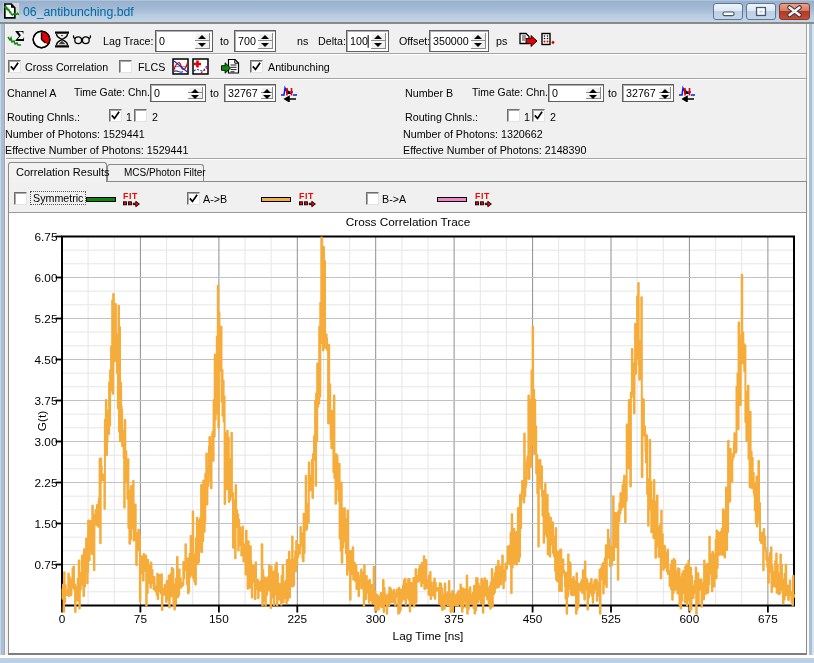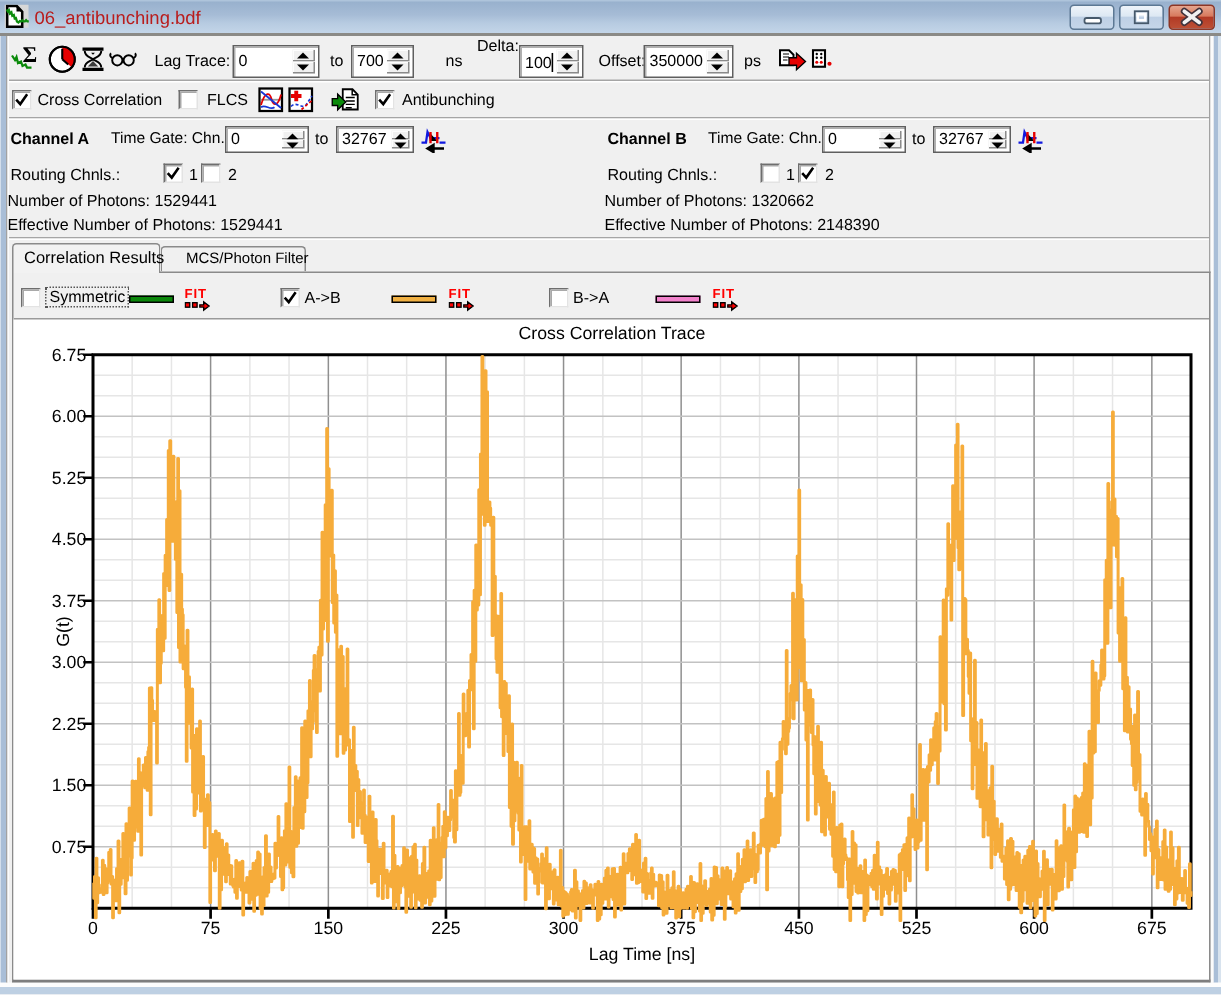--- a/index.html
+++ b/index.html
@@ -5,21 +5,21 @@
 body{font-family:"Liberation Sans",sans-serif;font-size:10.7px;color:#000;background:#f0f0f0;position:relative}
 .abs{position:absolute}
 
 #titlebar{position:absolute;left:0;top:0;width:814px;height:22px;
  background:linear-gradient(#96afcc,#a6bcd6 45%,#b7cbe1 70%,#c3d5e8);}
 #titlebar .tline{position:absolute;left:0;top:0;width:100%;height:1px;background:#aec4db}
 #tbsep{position:absolute;left:0;top:22px;width:814px;height:2px;background:#8b8a86}
 #borderL{position:absolute;left:0;top:24px;width:4px;height:633px;background:linear-gradient(90deg,#e8eef5 0,#a9bed7 1px)}
 #borderR{position:absolute;left:809px;top:24px;width:5px;height:633px;background:linear-gradient(90deg,#a9bed7 0,#a9bed7 3px,#d8e3ee 3px)}
 #borderB{position:absolute;left:0;top:655px;width:814px;height:8px;background:linear-gradient(#fdfdfd 0,#fdfdfd 3px,#bed0e3 3px)}
-#titletext{position:absolute;left:23px;top:5px;font-size:12.3px;color:#b91c1c}
+#titletext{position:absolute;left:23px;top:5px;font-size:12.3px;color:#0369a1}
 
 .capbtn{position:absolute;top:3px;width:30px;height:17px;border:1px solid #5c7894;border-radius:3px;
  background:linear-gradient(#eef4fa,#dde8f3 45%,#bed0e5 50%,#c5d6e9)}
 .capbtn.close{background:linear-gradient(#e5a58e,#d87a5e 45%,#b23a25 50%,#bd5036);border-color:#8c3626}
 
 .etch{position:absolute;left:6px;width:800px;height:2px;border-top:1px solid #a5a5a5;border-bottom:1px solid #fff}
 
 .spinbox{position:absolute;height:22px;background:#fff;border:1px solid #5f5f5f;
  box-shadow:inset 1px 1px 0 #b0b0b0}
 .spinbox .val{position:absolute;left:3px;top:4px;font-size:10.7px}
@@ -27,21 +27,21 @@
 .spinner .up,.spinner .dn{position:absolute;left:0;width:15px;height:50%;background:#f0f0f0;
  box-shadow:inset -1px -1px 0 #8a8a8a,inset 1px 1px 0 #fdfdfd}
 .spinner .up{top:0}.spinner .dn{bottom:0}
 .tri{position:absolute;left:3px;width:0;height:0;border-left:4.2px solid transparent;border-right:4.2px solid transparent}
 .up .tri{top:2px;border-bottom:4.2px solid #000}
 .dn .tri{top:1.5px;border-top:4.2px solid #000}
 
 .cb{position:absolute;width:13px;height:13px;background:#fff;border-top:1px solid #6e6e6e;border-left:1px solid #6e6e6e;
  border-bottom:1px solid #e3e3e3;border-right:1px solid #e3e3e3;box-shadow:inset 1px 1px 0 #a9a9a9}
 .lbl{position:absolute;font-size:10.7px;white-space:nowrap}
-.bold{font-weight:bold}
+.bold{font-weight:normal}
 
 .tab{position:absolute;border:1px solid #8a8a8a;border-bottom:none;border-radius:3px 3px 0 0;background:#f0f0f0;font-size:11px}
 
 .lsamp{position:absolute;height:5px;border:1px solid #000;background:#0a870a}
 </style></head>
 <body>
 <div id="titlebar">
     <div class="tline"></div>
   </div>
 <div id="titletext">06_antibunching.bdf</div>
@@ -125,21 +125,21 @@
  <span class="spinner">
       <span class="up">
         <span class="tri"></span>
       </span>
       <span class="dn">
         <span class="tri"></span>
       </span>
     </span>
   </div>
 <div class="lbl" style="left:297px;top:35px">ns</div>
-<div class="lbl" style="left:318px;top:25px">Delta:</div>
+<div class="lbl" style="left:318px;top:35px">Delta:</div>
 <div class="spinbox" style="left:346px;top:30px;width:43px">
     <span class="val">100▏</span>
  <span class="spinner">
       <span class="up">
         <span class="tri"></span>
       </span>
       <span class="dn">
         <span class="tri"></span>
       </span>
     </span>
@@ -227,21 +227,21 @@
 <div class="cb" style="left:109px;top:109px"></div>
 <svg class="abs" style="left:109px;top:109px" width="13" height="13">
     <path d="M2.8,6.4 l2.7,3 4.6,-6.6" fill="none" stroke="#000" stroke-width="1.7"></path>
   </svg>
 <div class="lbl" style="left:126px;top:111px">1</div>
 <div class="cb" style="left:134px;top:109px"></div>
 <div class="lbl" style="left:152px;top:111px">2</div>
 <div class="lbl" style="left:5px;top:128px">Number of Photons: 1529441</div>
 <div class="lbl" style="left:5px;top:144px">Effective Number of Photons: 1529441</div>
 
-<div class="lbl bold" style="left:405px;top:87px">Channel B</div>
+<div class="lbl bold" style="left:405px;top:87px">Number B</div>
 <div class="lbl" style="left:472px;top:87px;font-size:10.4px">Time Gate: Chn.</div>
 <div class="spinbox" style="left:548px;top:84px;width:56px;height:18px">
     <span class="val" style="top:2px">0</span>
  <span class="spinner">
       <span class="up">
         <span class="tri"></span>
       </span>
       <span class="dn">
         <span class="tri"></span>
       </span>

